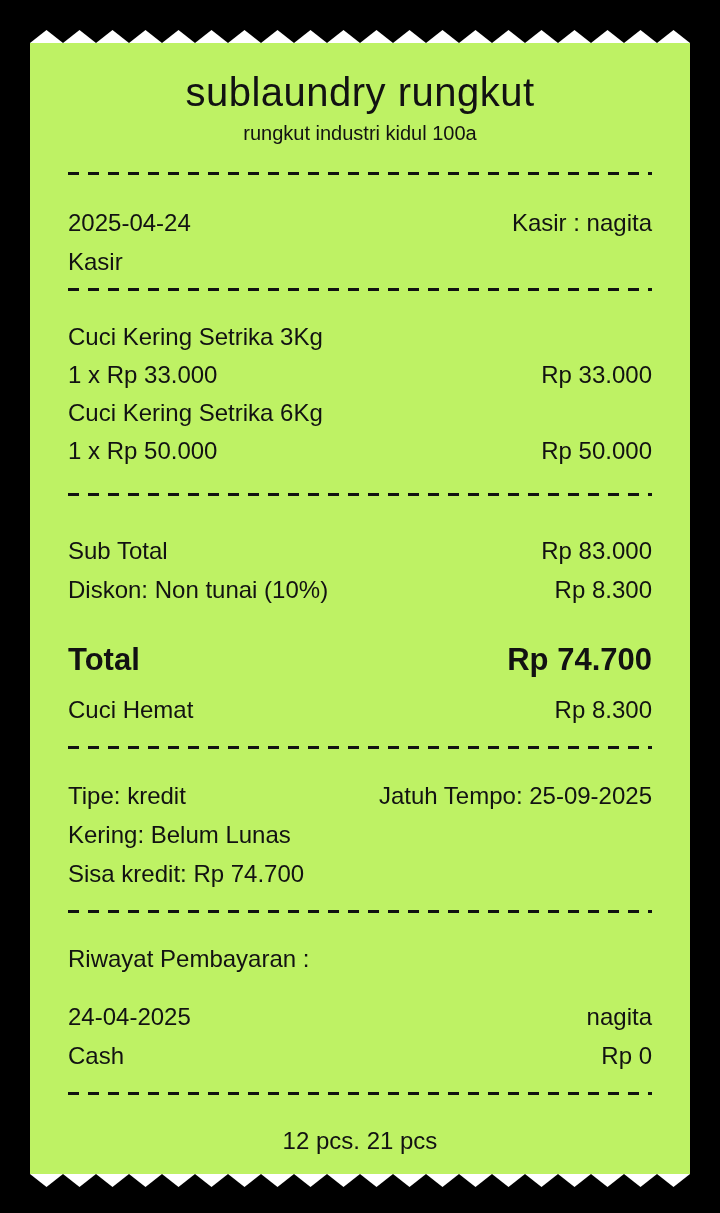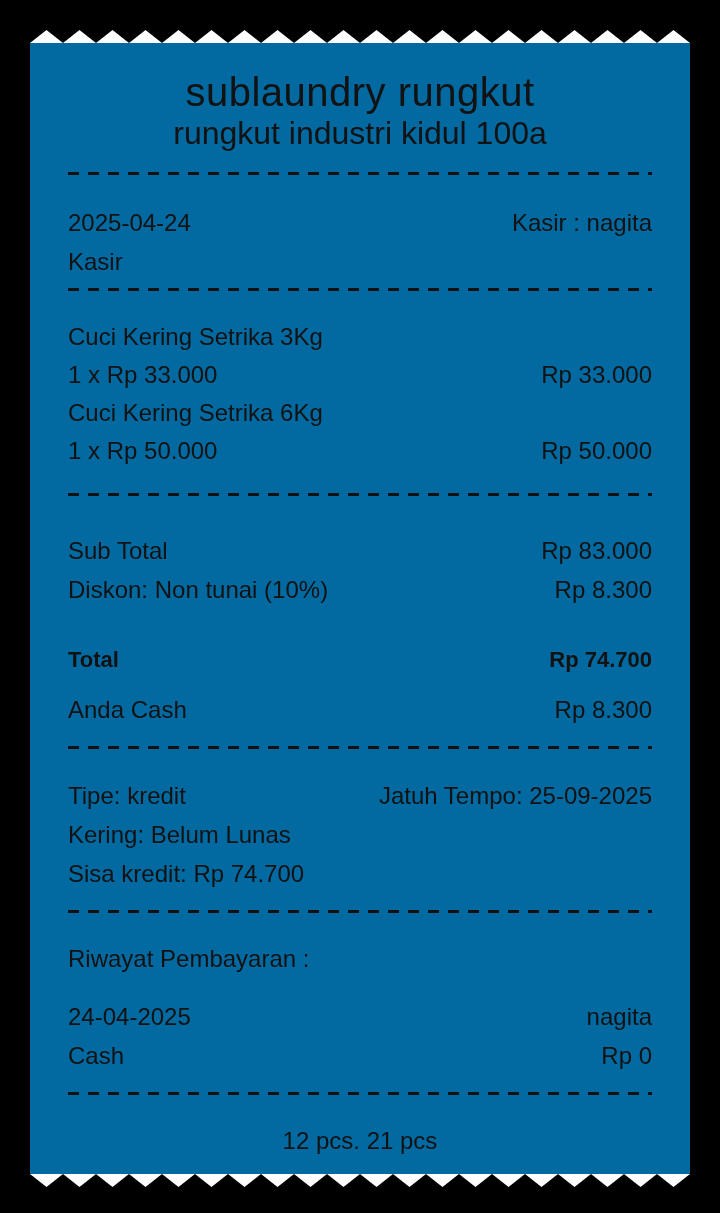--- a/index.html
+++ b/index.html
@@ -21,31 +21,31 @@
     left: 30px;
     top: 30px;
     width: 660px;
   }
   .zigzag {
     display: block;
     width: 660px;
     height: 13px;
   }
   .paper {
-    background: #0369a1;
+    background: #bef264;
     padding: 26px 38px 14px 38px;
   }
   .store-name {
     font-size: 40px;
     line-height: 46px;
     text-align: center;
     letter-spacing: 0.5px;
   }
   .store-address {
-    font-size: 32px;
+    font-size: 20px;
     line-height: 36px;
     text-align: center;
   }
   .divider {
     height: 3px;
     background: repeating-linear-gradient(to right, #121212 0 11px, transparent 11px 20px);
   }
   .d1 { margin: 21px 0 28px 0; }
   .d2 { margin: 7px 0 27px 0; }
   .d3 { margin: 23px 0 35px 0; }
@@ -54,21 +54,21 @@
   .d6 { margin: 17px 0 27px 0; }
   .row {
     display: flex;
     justify-content: space-between;
     font-size: 24px;
     line-height: 39px;
   }
   .item-row { line-height: 38px; }
   .bold { font-weight: 400; }
   .total-row {
-    font-size: 22px;
+    font-size: 31px;
     font-weight: 700;
     line-height: 44px;
     margin-top: 29px;
   }
   .hemat-row { margin-top: 8px; }
   .entry-date-row { margin-top: 19px; }
   .footer-line {
     font-size: 24px;
     line-height: 38px;
     text-align: center;
@@ -135,21 +135,21 @@
         </div>
         <div class="row">
           <span>Diskon: Non tunai (10%)</span>
           <span>Rp 8.300</span>
         </div>
         <div class="row total-row">
           <span>Total</span>
           <span>Rp 74.700</span>
         </div>
         <div class="row hemat-row">
-          <span>Anda Cash</span>
+          <span>Cuci Hemat</span>
           <span>Rp 8.300</span>
         </div>
       </div>
 
       <div class="divider d4"></div>
 
       <div>
         <div class="row">
           <span>Tipe: kredit</span>
           <span>Jatuh Tempo: 25-09-2025</span>

